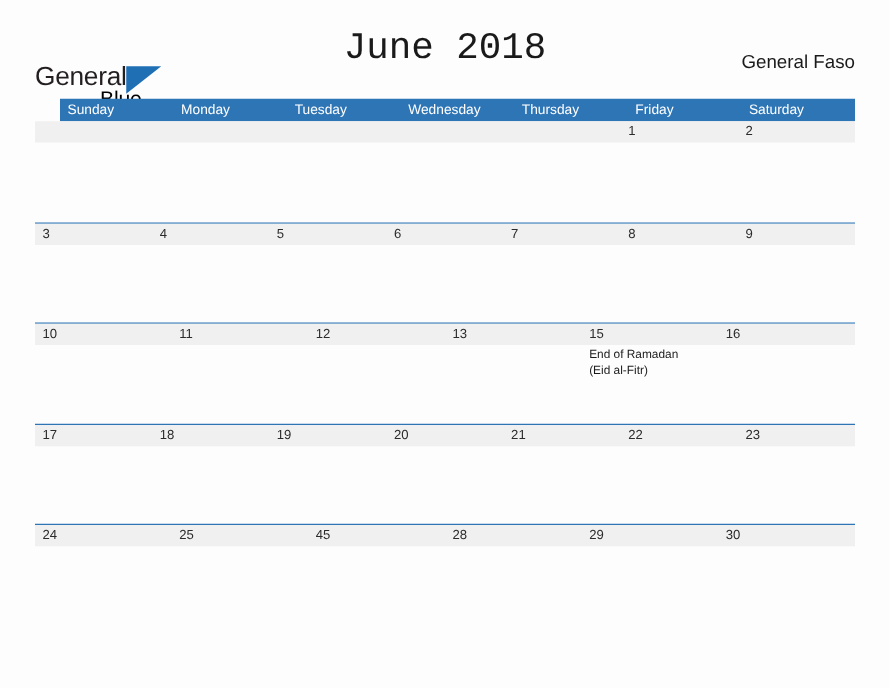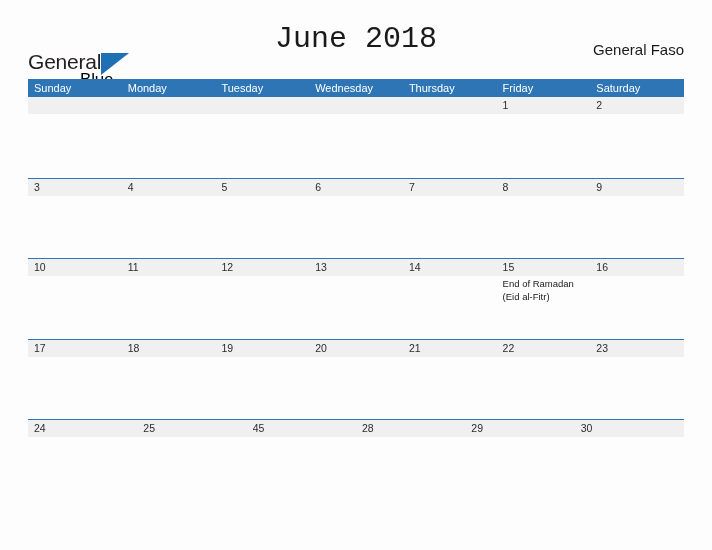--- a/index.html
+++ b/index.html
@@ -89,20 +89,21 @@
   .calendar {
     position: absolute;
     left: 28px;
     top: 79px;
     width: 656px;
   }
   .weekdays {
     display: flex;
     background: #2e75b6;
     height: 18px;
+    margin-left: 20px;
   }
   .weekday {
     flex: 1 1 0;
     color: #ffffff;
     font-size: 11px;
     line-height: 18px;
     padding-left: 6px;
     box-sizing: border-box;
     font-family: "Liberation Sans", sans-serif;
   }
@@ -265,24 +266,20 @@
         </div>
         <div class="cell">
           <div class="daynum">12</div>
           <div class="event"></div>
         </div>
         <div class="cell">
           <div class="daynum">13</div>
           <div class="event"></div>
         </div>
         <div class="cell">
-          <div class="daynum">14</div>
-          <div class="event"></div>
-        </div>
-        <div class="cell">
           <div class="daynum">15</div>
           <div class="event">End of Ramadan
 (Eid al-Fitr)</div>
         </div>
         <div class="cell">
           <div class="daynum">16</div>
           <div class="event"></div>
         </div>
       </div>
     </div>

